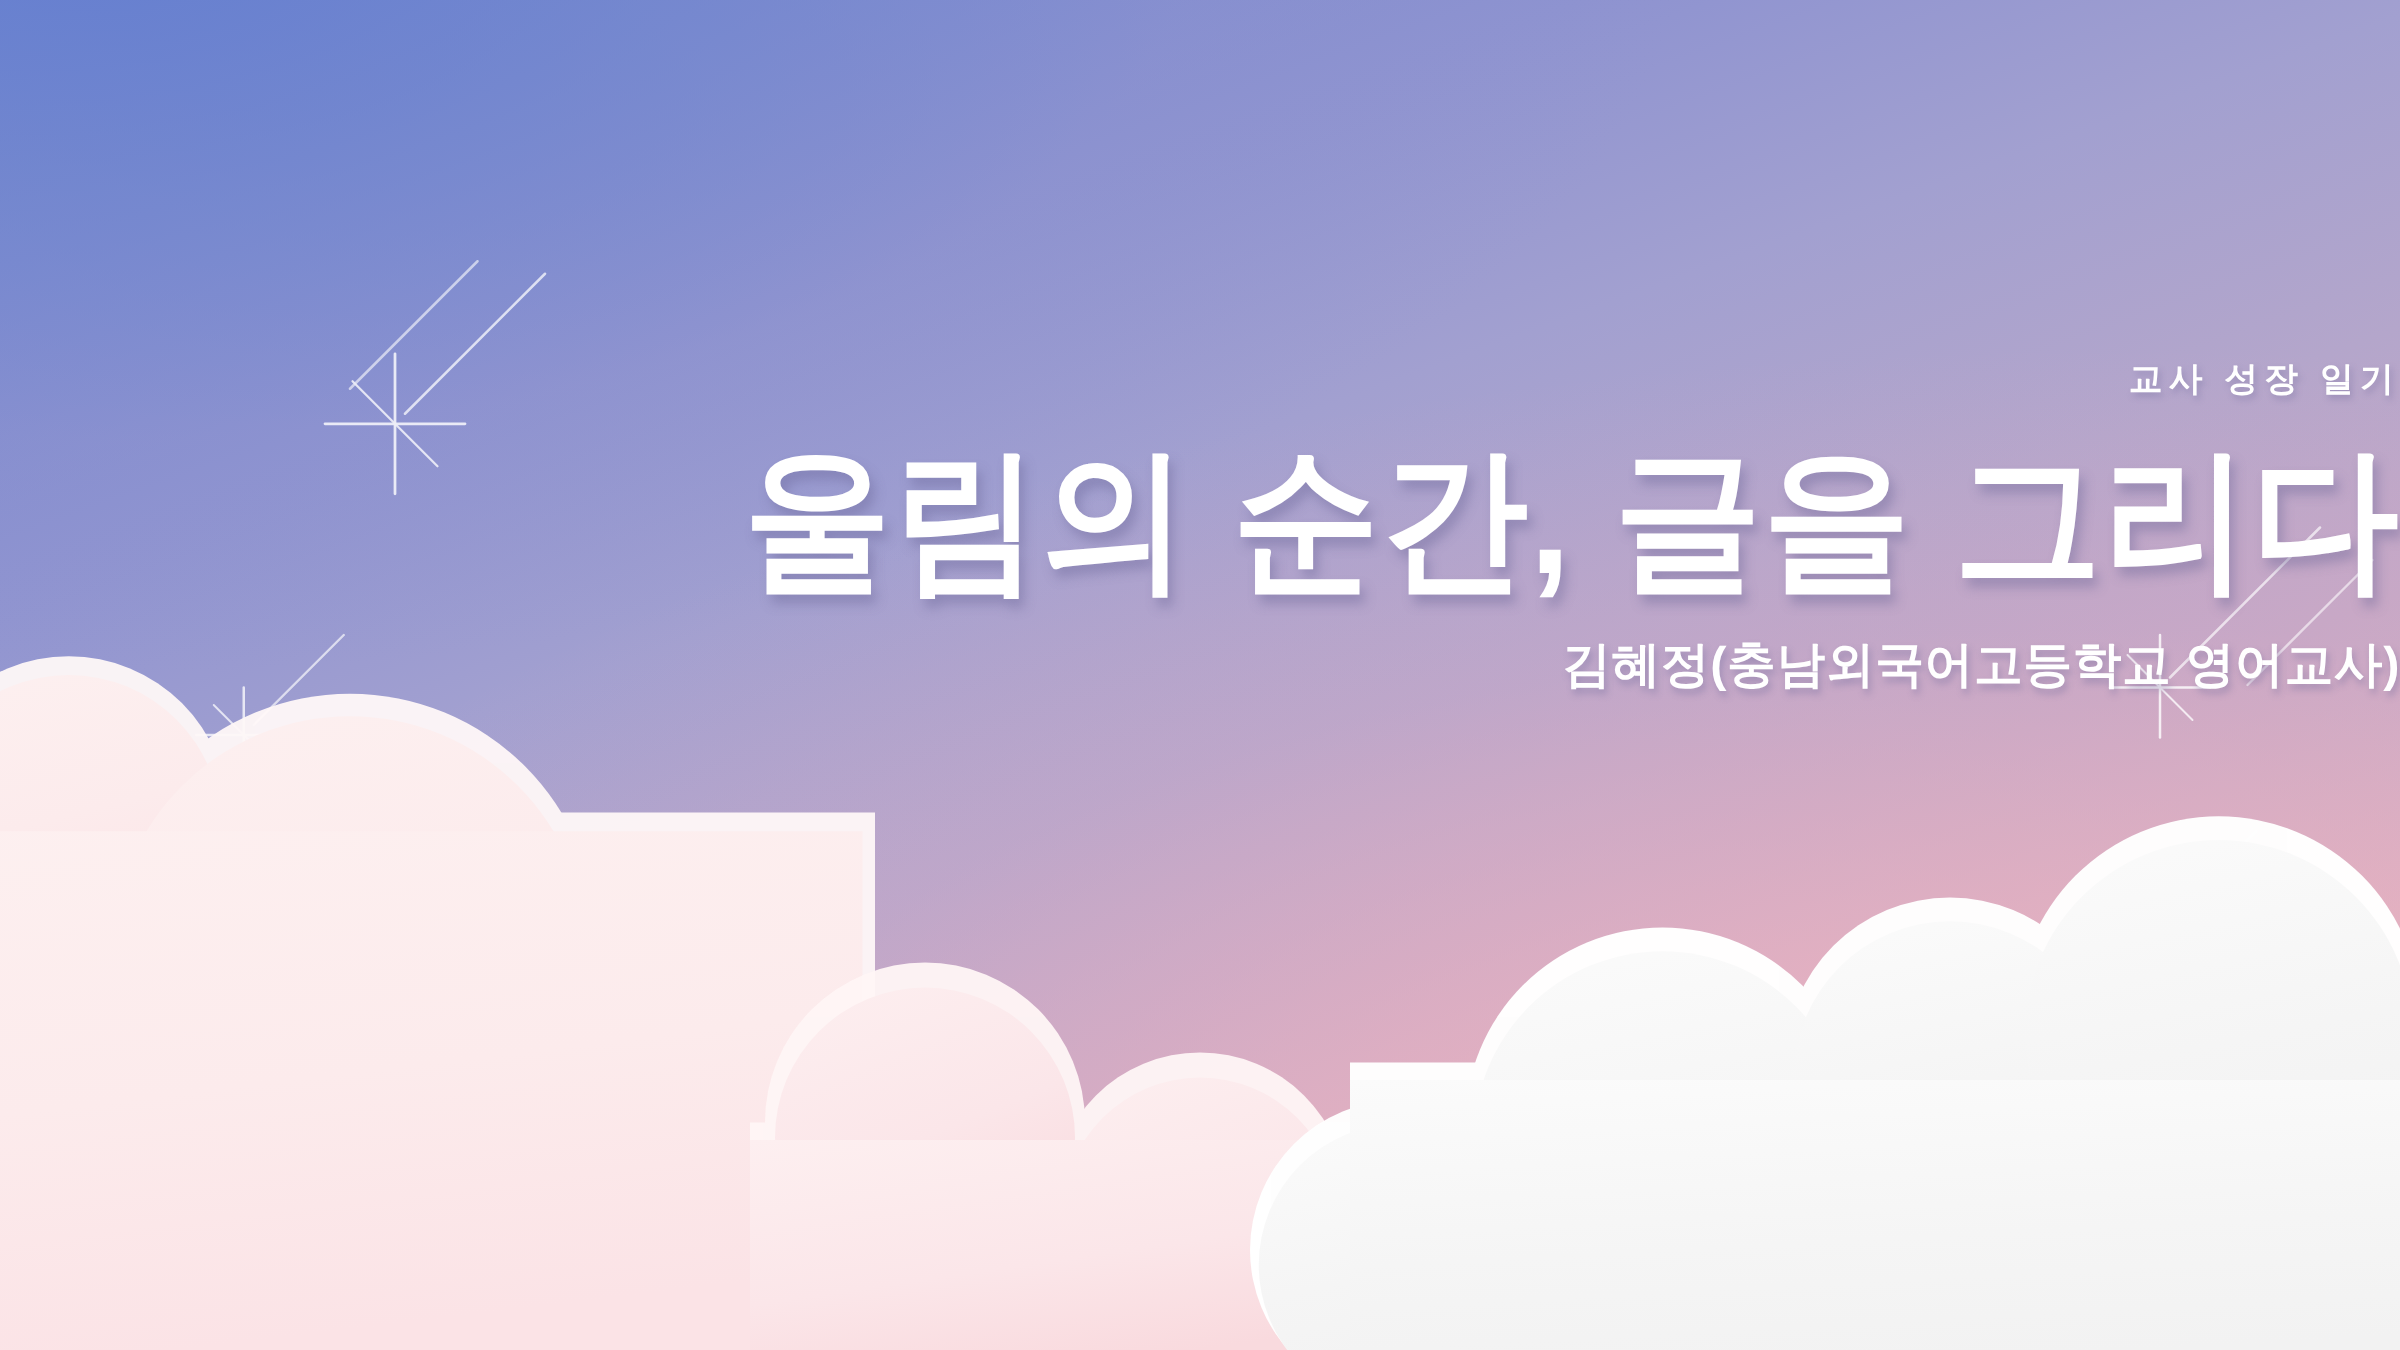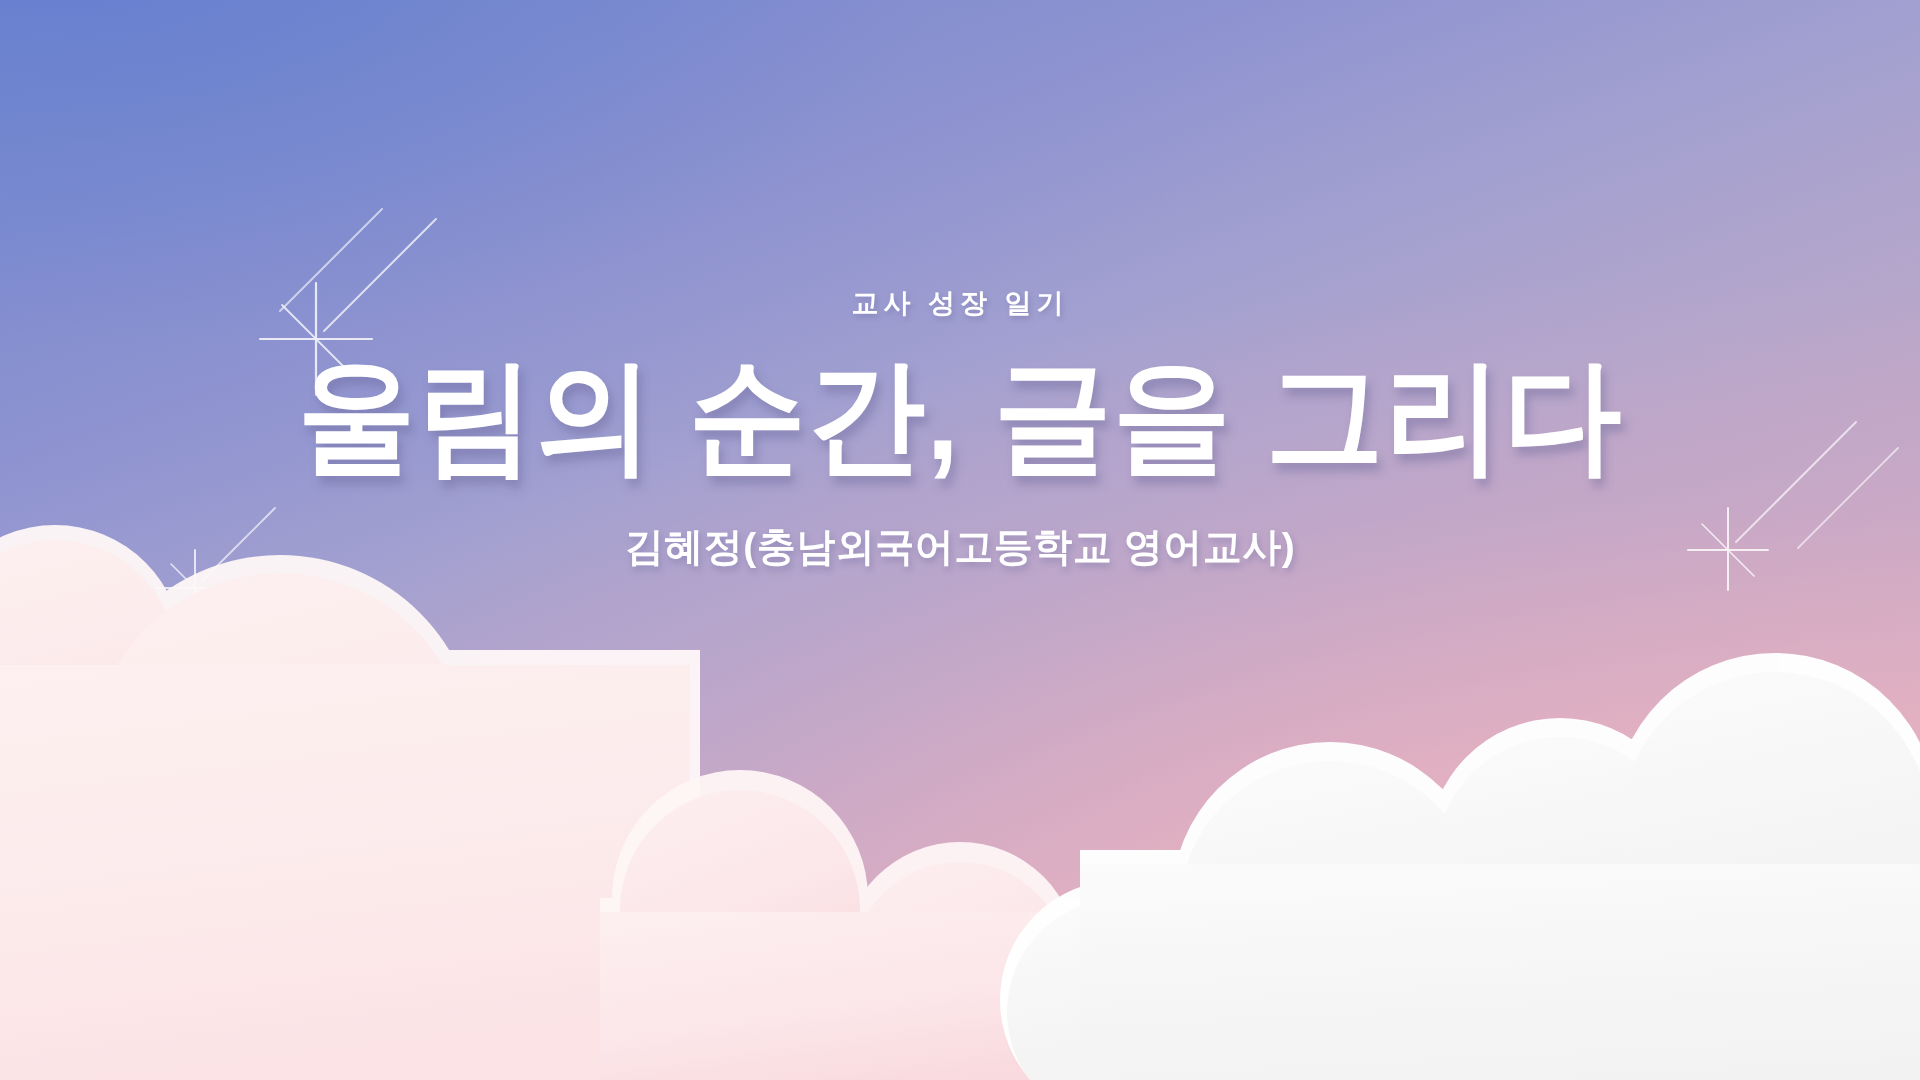--- a/index.html
+++ b/index.html
@@ -70,21 +70,21 @@
     height: 560px;
   }
   .clouds svg { display: block; width: 1920px; height: 560px; }
 
   
   .text-block {
     position: absolute;
     left: 0;
     right: 0;
     top: 290px;
-    text-align: center;
+    text-align: right;
     z-index: 40;
   }
 
   .eyebrow {
     color: #ffffff;
     font-size: 27px;
     font-weight: 700;
     letter-spacing: 5px;
     line-height: 1;
     text-shadow: 2px 3px 5px rgba(110,105,155,0.40);
@@ -104,21 +104,21 @@
     transform: scaleY(1.06);
     transform-origin: center top;
   }
 
   .byline {
     color: #ffffff;
     font-size: 39px;
     font-weight: 700;
     letter-spacing: 0.5px;
     line-height: 1;
-    margin: 52px 0 0 0;
+    margin: 38px 0 0 0;
     white-space: nowrap;
     text-shadow: 2px 4px 6px rgba(110,105,155,0.42);
   }
 </style>
 </head>
 <body>
 
 <div id="slide">
 
   <div class="sky-base"></div>

